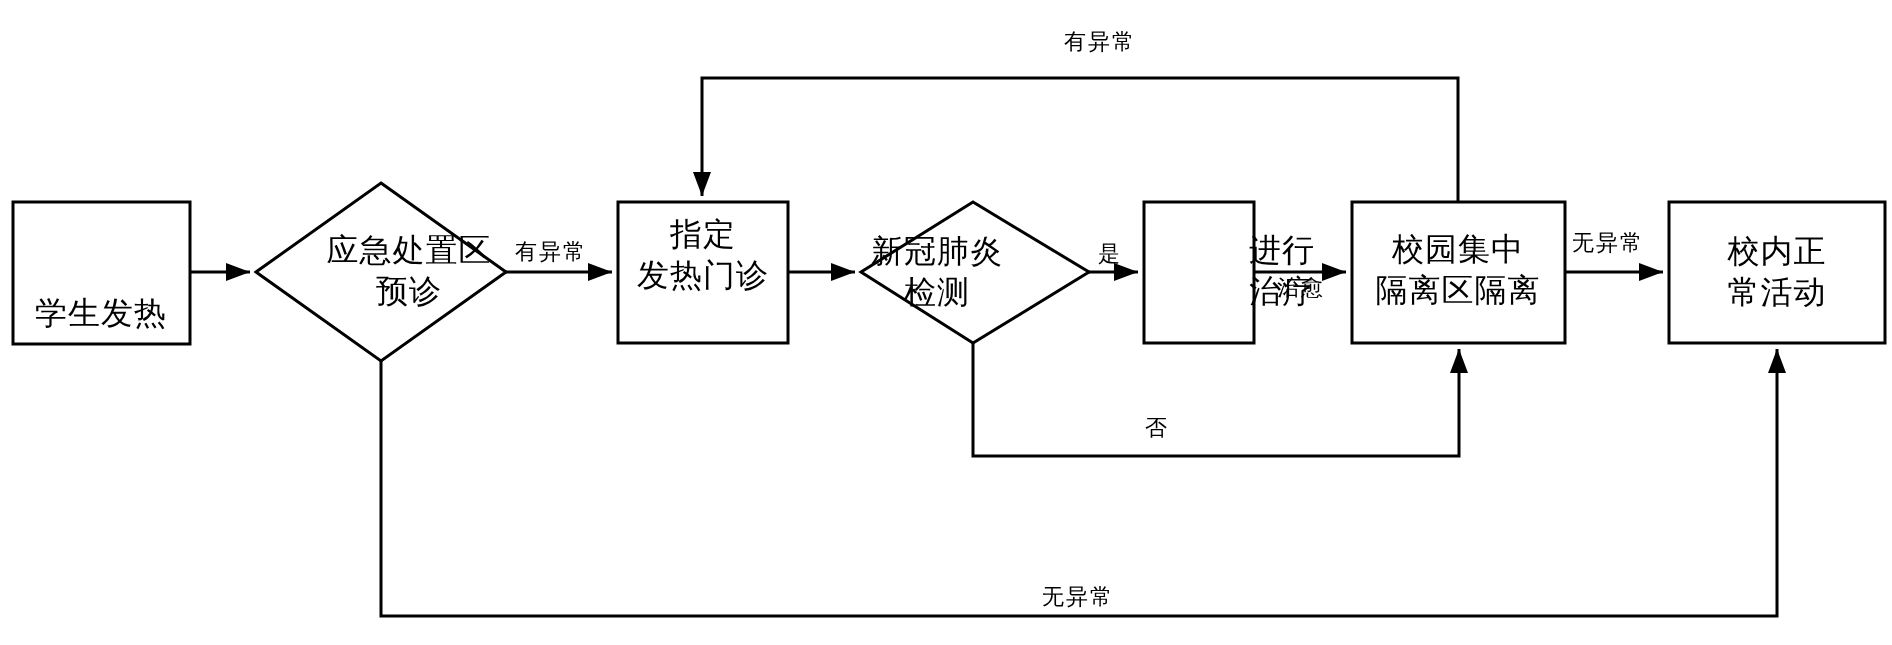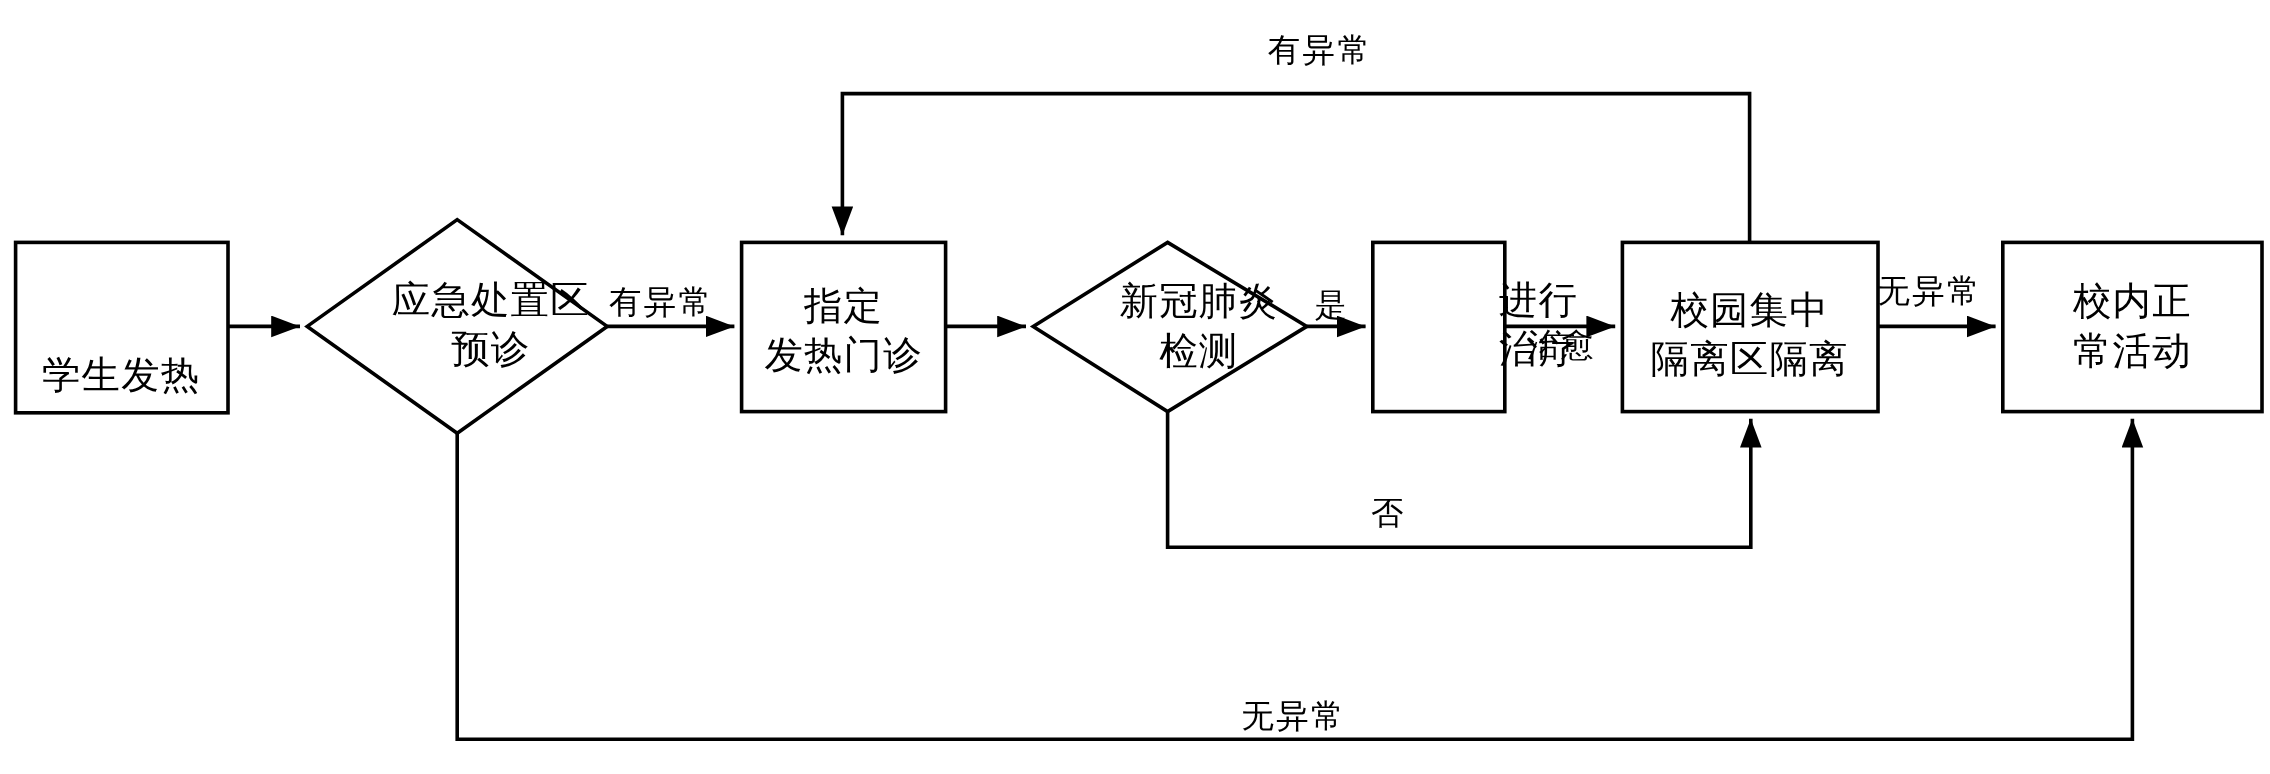--- a/index.html
+++ b/index.html
@@ -38,21 +38,21 @@
     font-size: 32px;
     line-height: 41px;
     text-align: center;
     white-space: pre-line;
     letter-spacing: 1px;
   }
   .edge-label {
     position: absolute;
     transform: translate(-50%, -50%);
     color: #000000;
-    font-size: 27px;
+    font-size: 22px;
     line-height: 30px;
     white-space: nowrap;
     letter-spacing: 2px;
   }
 </style>
 </head>
 <body>
 
 <div class="canvas">
 
@@ -78,27 +78,27 @@
     <rect class="shape" x="618" y="202" width="170" height="141"></rect>
     <polygon class="shape" points="973,202 1089,272 973,343 861,272"></polygon>
     <rect class="shape" x="1144" y="202" width="110" height="141"></rect>
     <rect class="shape" x="1352" y="202" width="213" height="141"></rect>
     <rect class="shape" x="1669" y="202" width="216" height="141"></rect>
   </svg>
 
   <div class="node-label" style="left:101px; top:273px;margin-top:40px;">学生发热</div>
   <div class="node-label" style="left:381px; top:271px;margin-left:28px;">应急处置区
 预诊</div>
-  <div class="node-label" style="left:703px; top:276px;">指定
+  <div class="node-label" style="left:703px; top:255px;">指定
 发热门诊</div>
-  <div class="node-label" style="left:999px; top:272px;text-align:center;">新冠肺炎
+  <div class="node-label" style="left:937px; top:272px;text-align:center;">新冠肺炎
 检测</div>
   <div class="node-label" style="left:1270px; top:271px;margin-left:12px;">进行
 治疗</div>
-  <div class="node-label" style="left:1458px; top:281px;font-family:Liberation Mono, monospace;">校园集中
+  <div class="node-label" style="left:1458px; top:270px;">校园集中
 隔离区隔离</div>
   <div class="node-label" style="left:1777px; top:272px;">校内正常活动</div>
 
   <div class="edge-label" style="left:551px; top:252px;">有异常</div>
   <div class="edge-label" style="left:1110px; top:254px;">是</div>
   <div class="edge-label" style="left:1301px; top:248px;margin-top:40px;">治愈</div>
   <div class="edge-label" style="left:1608px; top:243px;">无异常</div>
   <div class="edge-label" style="left:1100px; top:42px;">有异常</div>
   <div class="edge-label" style="left:1157px; top:428px;">否</div>
   <div class="edge-label" style="left:1078px; top:597px;">无异常</div>

